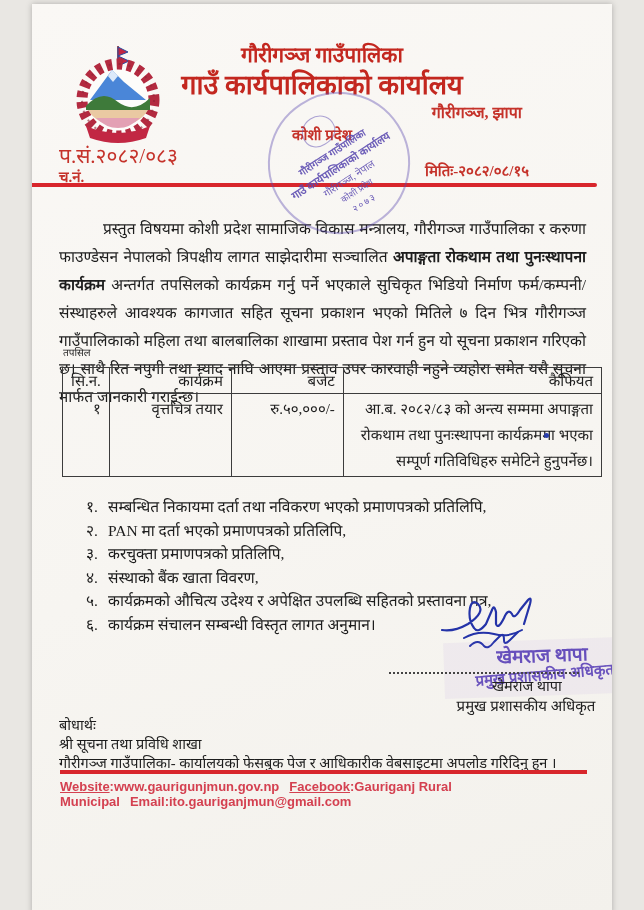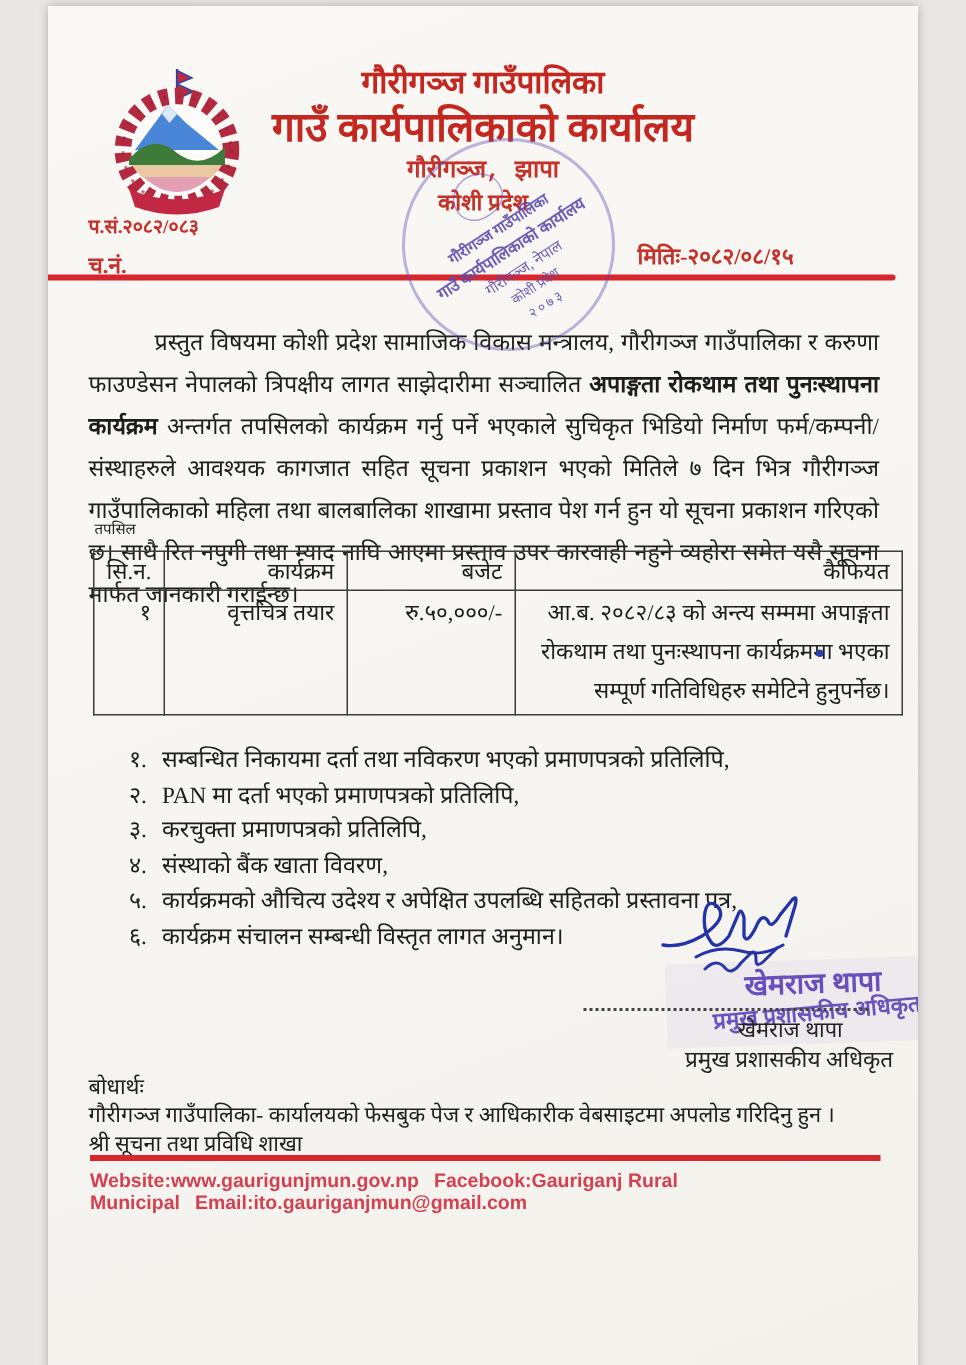--- a/index.html
+++ b/index.html
@@ -10,39 +10,39 @@
     font-family:"Liberation Serif", serif;
     color:#222; overflow:hidden;
     box-shadow:0 0 6px rgba(0,0,0,.25);
   }
   
   .logo { position:absolute; left:40px; top:40px; width:92px; height:104px; }
   .h-title1 { position:absolute; top:36px; left:90px; right:90px; text-align:center;
     font-size:21px; font-weight:bold; color:#c3271f; }
   .h-title2 { position:absolute; top:61px; left:90px; right:90px; text-align:center;
     font-size:27px; font-weight:bold; color:#c3271f; }
-  .h-addr1 { position:absolute; top:97px; left:90px; right:90px; text-align:center;
-    font-size:16px; font-weight:bold; color:#c5322a; z-index:1;font-family:Liberation Mono, monospace; }
+  .h-addr1 { position:absolute; top:97px; left:90px; right:90px; text-align:right;
+    font-size:16px; font-weight:bold; color:#c5322a; z-index:1; }
   .h-addr2 { position:absolute; top:120px; left:90px; right:90px; text-align:center;
     font-size:15px; font-weight:bold; color:#c5322a; z-index:1; }
   .hstamp {
     position:absolute; left:232px; top:84px; width:150px; height:150px; z-index:2;
     transform:rotate(-33deg); text-align:center; color:#5a49b0; opacity:.88;
     display:flex; flex-direction:column; justify-content:center; gap:1px;
   }
   .hstamp .ring { position:absolute; inset:4px; border:2px solid rgba(90,73,176,.45);
     border-radius:50%; }
   .hstamp .emblem { width:34px; height:30px; margin:0 auto 2px auto;
     border:1.5px solid rgba(90,73,176,.55); border-radius:50% 50% 45% 45%; }
   .hstamp .s1 { font-size:10px; font-weight:bold; }
   .hstamp .s2 { font-size:11px; font-weight:bold; }
   .hstamp .s3 { font-size:10px; }
   .hstamp .s4 { font-size:9px; }
   .hstamp .s5 { font-size:9px; letter-spacing:2px; }
-  .ref-no { position:absolute; left:27px; top:137px; font-size:13px; font-weight:bold; color:#c5322a; }
+  .ref-no { position:absolute; left:27px; top:137px; font-size:21px; font-weight:normal; color:#c5322a; }
   .ch-no  { position:absolute; left:27px; top:162px; font-size:15px; font-weight:bold; color:#c5322a; }
   .date   { position:absolute; left:393px; top:156px; font-size:15px; font-weight:bold; color:#c5322a; }
   .rule1  { position:absolute; left:0; top:179px; width:565px; height:4px;
     background:#d8262c; border-radius:0 3px 3px 0; }
   
   .subject { position:absolute; top:189px; left:40px; right:40px; text-align:center;
     font-size:15.5px; font-weight:bold; color:#111;
     text-decoration:underline; text-underline-offset:3px; }
   .body-par { position:absolute; top:211px; left:27px; right:26px;
     font-size:15.5px; line-height:28px; text-align:justify; text-indent:44px; color:#1d1d1d; }
@@ -74,21 +74,21 @@
   .sig-printed-name { position:absolute; left:430px; top:671px; width:130px; text-align:center;
     font-size:14.5px; color:#222; }
   .sig-printed-title { position:absolute; left:398px; top:691px; width:192px; text-align:center;
     font-size:15px; color:#222; }
   
   .bodharth { position:absolute; left:27px; top:712px; right:30px;
     font-size:14.5px; line-height:19px; color:#1d1d1d; }
   .rule2 { position:absolute; left:28px; top:766px; right:25px; height:3.5px; background:#d8262c; }
   .footer { position:absolute; left:28px; top:775px; right:20px;
     font-family:"Liberation Sans", sans-serif; font-size:13px; font-weight:bold; color:#d44050; }
-  .footer .lbl { }
+  .footer .lbl { text-decoration:underline; }
   .footer .seg { margin-right:10px; }
   
   .dot { position:absolute; border-radius:50%; background:#2a3fae; }
   .dot1 { left:512px; top:429px; width:5px; height:5px; }
   .dot2 { left:601px; top:614px; width:5px; height:5px; opacity:.8; }
 </style>
 </head>
 <body>
 
 <div class="page">
@@ -171,22 +171,22 @@
   </svg>
   <div class="sig-stamp-bg"></div>
   <div class="sig-stamp-name">खेमराज थापा</div>
   <div class="sig-stamp-title">प्रमुख प्रशासकीय अधिकृत</div>
   <div class="sig-dots"></div>
   <div class="sig-printed-name">खेमराज थापा</div>
   <div class="sig-printed-title">प्रमुख प्रशासकीय अधिकृत</div>
 
   <div class="bodharth">
     <div>बोधार्थः</div>
+    <div>श्री सूचना तथा प्रविधि शाखा</div>
     <div>गौरीगञ्ज गाउँपालिका-  कार्यालयको फेसबुक पेज र आधिकारीक वेबसाइटमा अपलोड गरिदिनु हुन ।</div>
-    <div>श्री सूचना तथा प्रविधि शाखा</div>
   </div>
 
   <div class="rule2"></div>
   <div class="footer">
     <span class="seg"><span class="lbl">Website</span><span>:www.gaurigunjmun.gov.np</span></span><span class="seg"><span class="lbl">Facebook</span><span>:Gauriganj Rural Municipal</span></span><span class="seg"><span>Email</span><span>:ito.gauriganjmun@gmail.com</span></span>
   </div>
 
   <div class="dot dot1"></div>
   <div class="dot dot2"></div>
 

